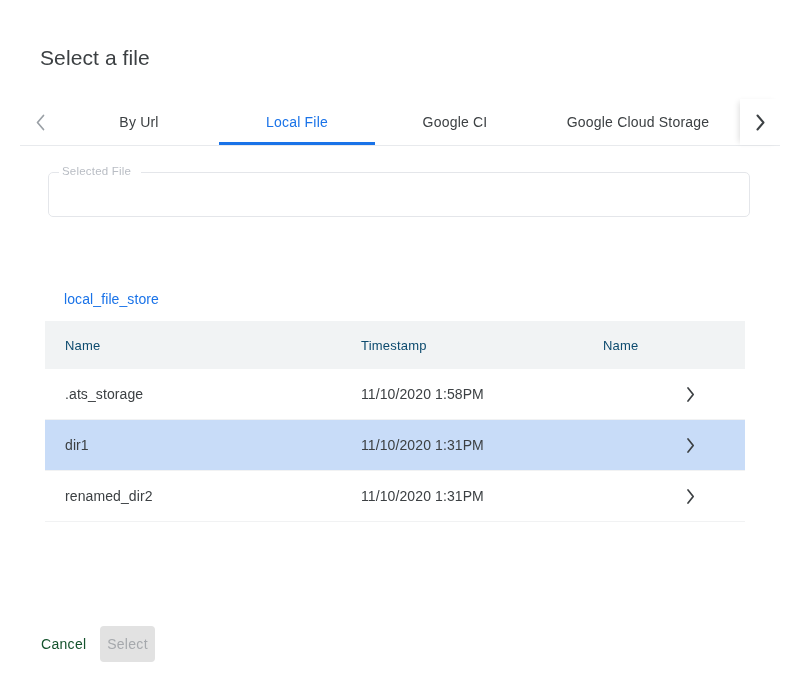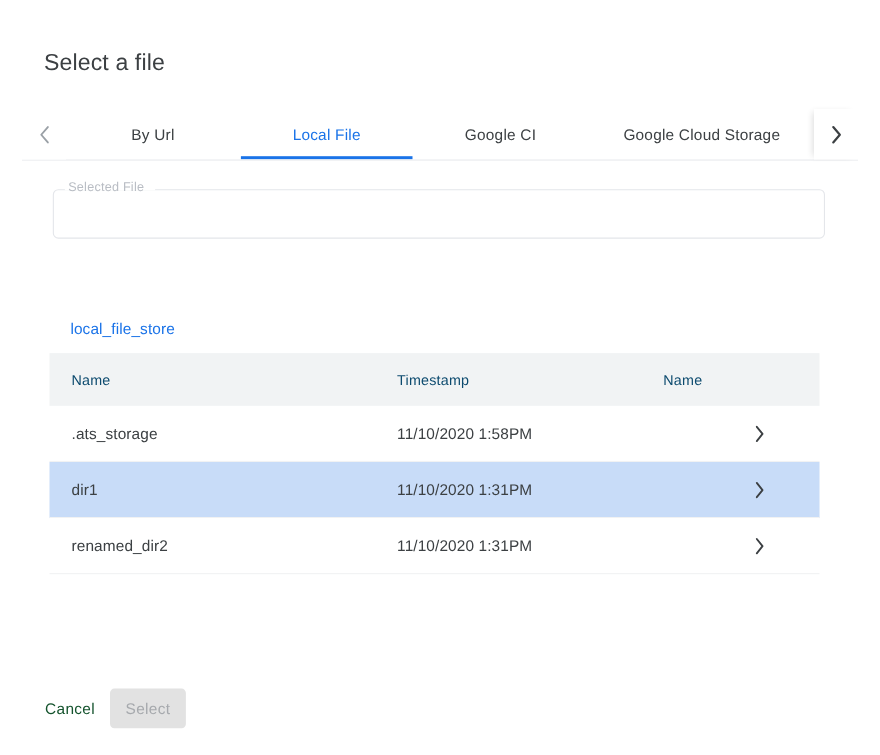--- a/index.html
+++ b/index.html
@@ -281,21 +281,21 @@
     font-size: 14px;
     font-weight: 500;
     letter-spacing: 0.3px;
     cursor: pointer;
     border-radius: 4px;
   }
   .btn-select {
     position: absolute;
     left: 100px;
     top: 0;
-    width: 69px;
+    width: 55px;
     height: 36px;
     border: 0;
     border-radius: 4px;
     background: #e2e2e2;
     color: #a6a9ad;
     font-family: "Liberation Sans", sans-serif;
     font-size: 14px;
     font-weight: 500;
     letter-spacing: 0.3px;
     cursor: default;

